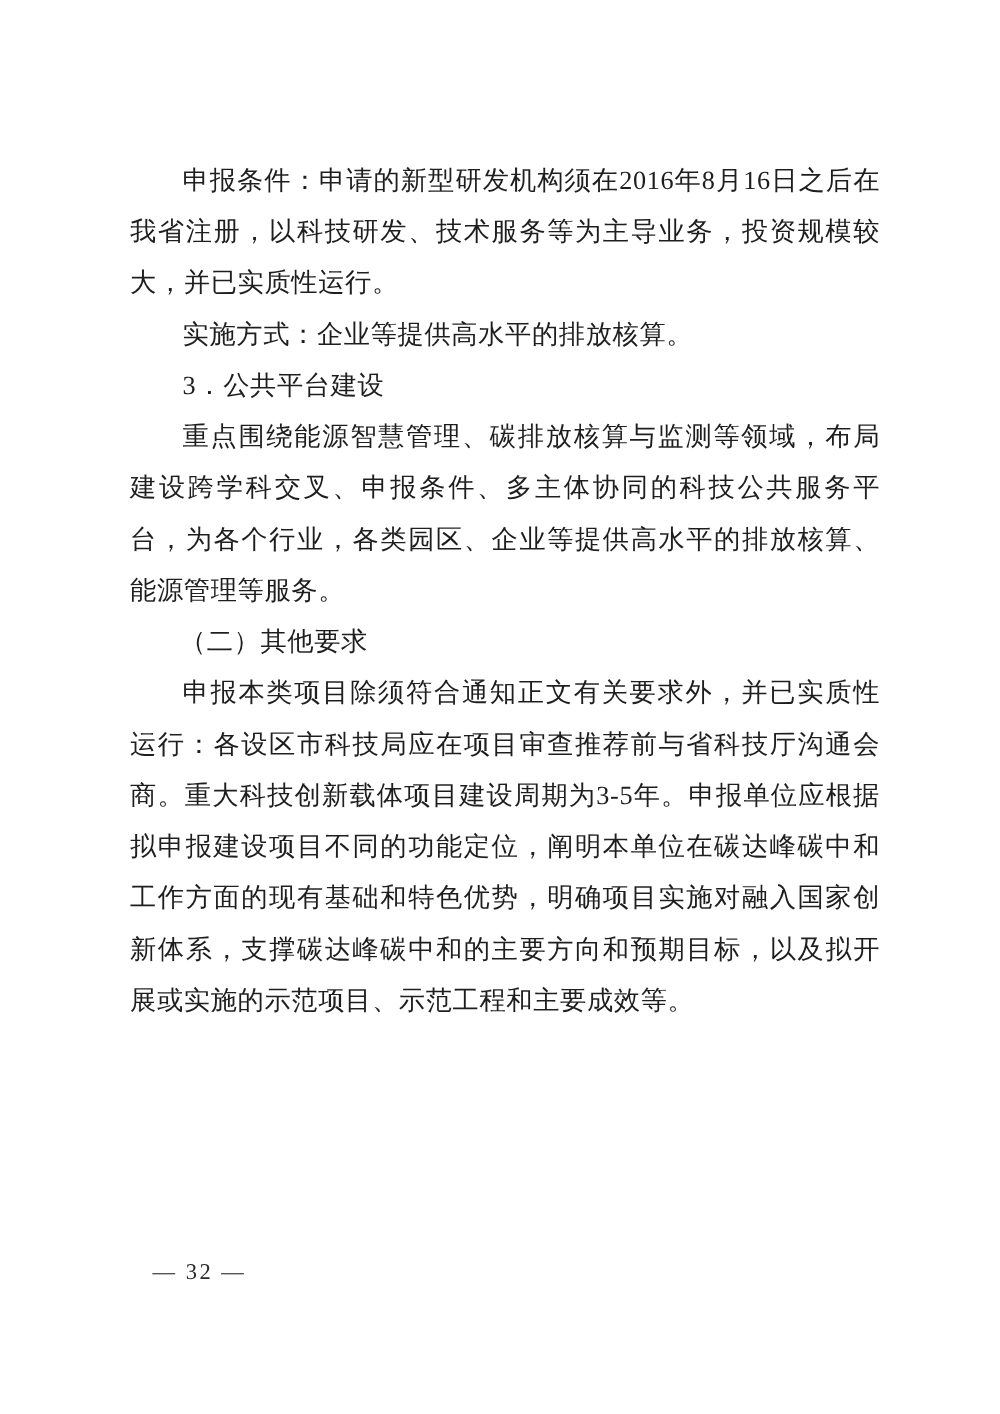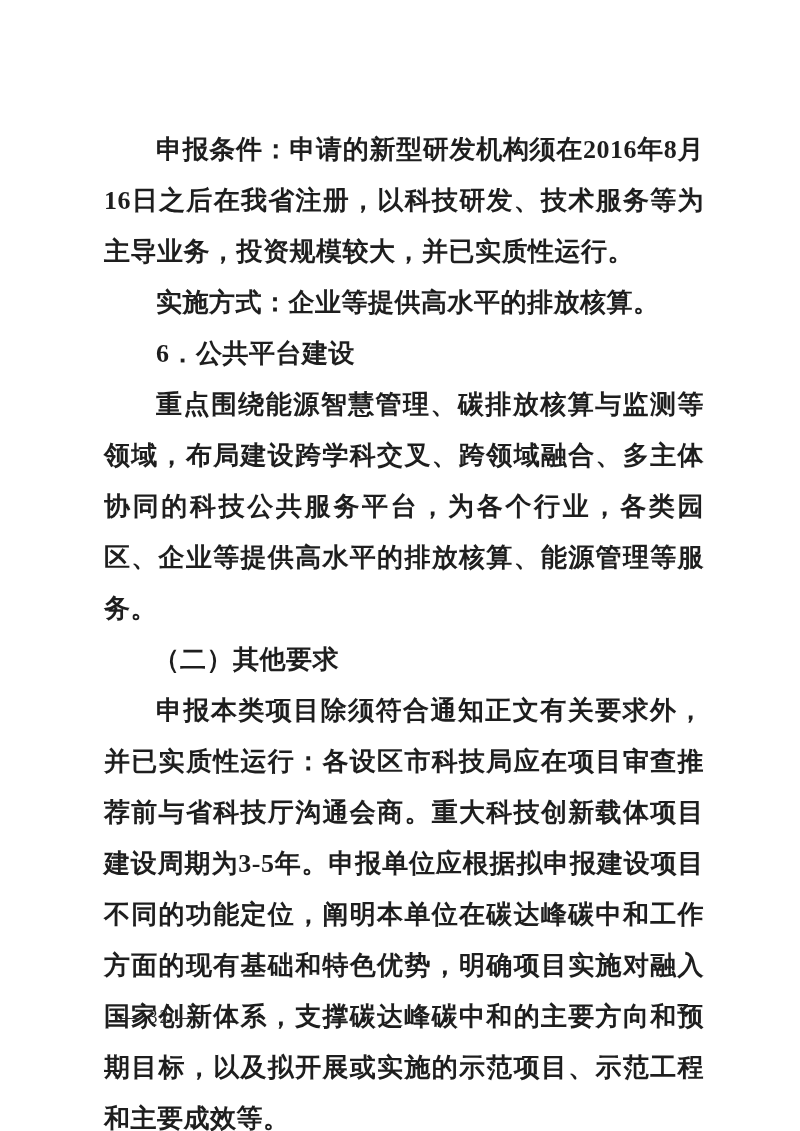--- a/index.html
+++ b/index.html
@@ -19,23 +19,23 @@
   .content {
     position: absolute;
     left: 104px;
     top: 124px;
     width: 600px;
   }
   .content p,
   .content h3 {
     margin: 0;
     padding: 0;
-    font-size: 26px;
-    line-height: 51px;
-    font-weight: bold;
+    font-size: 21px;
+    line-height: 41px;
+    font-weight: normal;
     text-align: justify;
     text-justify: inter-character;
     letter-spacing: 0.5px;
   }
   .body-para {
     text-indent: 2em;
   }
   .heading-kai {
     text-indent: 2em;
     font-weight: 600;
@@ -57,19 +57,19 @@
     color: #2a2a2a;
   }
 </style>
 </head>
 <body>
 
 <div class="page">
   <main class="content">
     <p class="body-para">申报条件：申请的新型研发机构须在2016年8月16日之后在我省注册，以科技研发、技术服务等为主导业务，投资规模较大，并已实质性运行。</p>
     <p class="body-para">实施方式：企业等提供高水平的排放核算。</p>
-    <h3 class="heading-kai">6．公共平台建设</h3>
-    <p class="body-para">重点围绕能源智慧管理、碳排放核算与监测等领域，布局建设跨学科交叉、跨领域融合、多主体协同的科技公共服务平台，为各个行业，各类园区、企业等提供高水平的排放核算、能源管理等服务。</p>
+    <h3 class="heading-kai">3．公共平台建设</h3>
+    <p class="body-para">重点围绕能源智慧管理、碳排放核算与监测等领域，布局建设跨学科交叉、申报条件、多主体协同的科技公共服务平台，为各个行业，各类园区、企业等提供高水平的排放核算、能源管理等服务。</p>
     <h3 class="heading-hei">（二）其他要求</h3>
     <p class="body-para">申报本类项目除须符合通知正文有关要求外，并已实质性运行：各设区市科技局应在项目审查推荐前与省科技厅沟通会商。重大科技创新载体项目建设周期为3-5年。申报单位应根据拟申报建设项目不同的功能定位，阐明本单位在碳达峰碳中和工作方面的现有基础和特色优势，明确项目实施对融入国家创新体系，支撑碳达峰碳中和的主要方向和预期目标，以及拟开展或实施的示范项目、示范工程和主要成效等。</p>
   </main>
   <footer class="page-number">— 32 —</footer>
 </div>
 
 </body></html>

